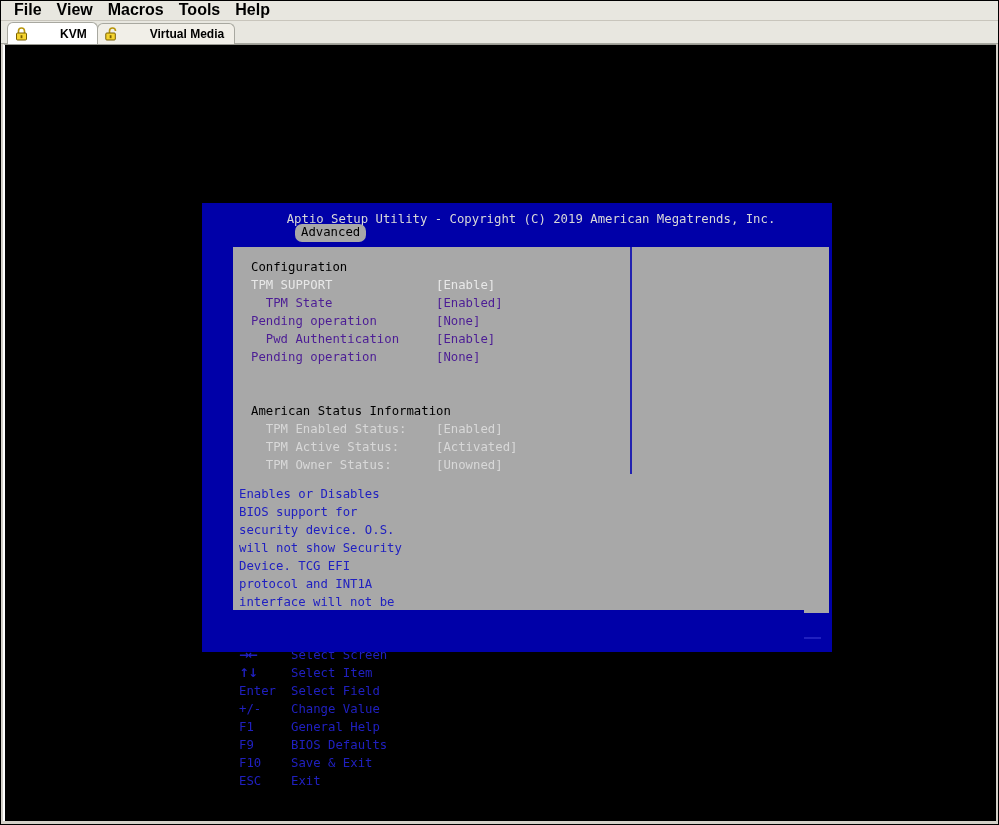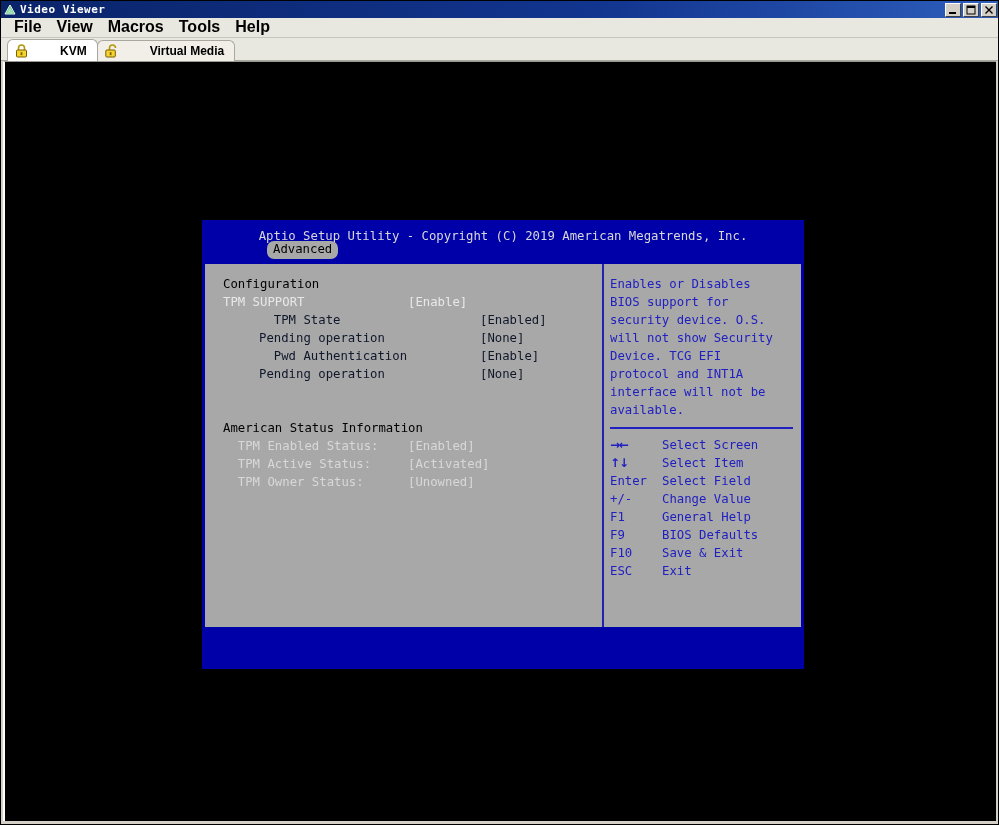--- a/index.html
+++ b/index.html
@@ -161,20 +161,21 @@
     position: absolute;
     left: 197px;
     top: 158px;
     width: 602px;
     height: 449px;
     background: #0000a8;
     font-family: "DejaVu Sans Mono", "Liberation Mono", monospace;
     font-size: 12.3px;
     line-height: 18px;
     color: #c0c0c0;
+    padding-left: 28px;
   }
   #bios-header {
     height: 14px;
     padding-top: 7px;
     text-align: center;
     color: #d8d8d8;
     white-space: pre;
     letter-spacing: 0px;
   }
   #bios-tabs-row {
@@ -194,20 +195,21 @@
 
   
   #bios-body {
     margin: 3px 2px 0 2px;
     height: 368px;
     background: #a8a8a8;
     border: 1px solid #0000a8;
     box-sizing: border-box;
     display: flex;
     position: relative;
+    flex-direction: column;
   }
   #bios-left {
     width: 399px;
     box-sizing: border-box;
     border-right: 2px solid #2222b0;
     padding: 11px 0 0 18px;
     position: relative;
   }
   #bios-right {
     flex: 1;
@@ -218,21 +220,21 @@
 
   .bios-row {
     display: flex;
     height: 18px;
     white-space: pre;
   }
   .bios-label { width: 185px; flex: none; }
   .bios-value { flex: none; }
 
   .c-black  { color: #000000; }
-  .c-blue   { color: #0f172a; margin-left: 36px; }
+  .c-blue   { color: #4c1d95; }
   .c-white  { color: #e8e8e8; }
   .c-gray   { color: #d8d8d8; }
 
   .spacer-row { height: 18px; }
 
   
   .help-line {
     color: #2020c0;
     height: 18px;
     white-space: pre;
@@ -267,47 +269,20 @@
     width: 602px;
     height: 42px;
     background: #0000a8;
   }
 </style>
 </head>
 <body>
 
 <div id="app-window">
 
-  <div id="title-bar">
-    <div id="title-bar-icon">
-      <svg width="14" height="14" viewBox="0 0 14 14">
-        <rect x="0" y="0" width="14" height="14" fill="#0a246a"></rect>
-        <polygon points="7,2 12,11 2,11" fill="#5fbf7f" stroke="#e8f7ee" stroke-width="1"></polygon>
-        <polygon points="7,4 10.5,10 3.5,10" fill="#9fe0b4"></polygon>
-      </svg>
-    </div>
-    <div id="title-bar-text">Video Viewer</div>
-
-    <div class="winbtn">
-      <svg width="14" height="12" viewBox="0 0 14 12">
-        <rect x="3" y="8" width="7" height="2" fill="#000000"></rect>
-      </svg>
-    </div>
-    <div class="winbtn">
-      <svg width="14" height="12" viewBox="0 0 14 12">
-        <rect x="3" y="2" width="8" height="8" fill="none" stroke="#000000" stroke-width="1"></rect>
-        <rect x="3" y="2" width="8" height="2" fill="#000000"></rect>
-      </svg>
-    </div>
-    <div class="winbtn">
-      <svg width="14" height="12" viewBox="0 0 14 12">
-        <path d="M3.5 2.5 L10.5 9.5 M10.5 2.5 L3.5 9.5" stroke="#000000" stroke-width="1.4" fill="none"></path>
-      </svg>
-    </div>
-  </div>
 
   <div id="menu-bar">
     <div class="menu-item">File</div>
     <div class="menu-item">View</div>
     <div class="menu-item">Macros</div>
     <div class="menu-item">Tools</div>
     <div class="menu-item">Help</div>
   </div>
 
   <div id="tab-strip">

